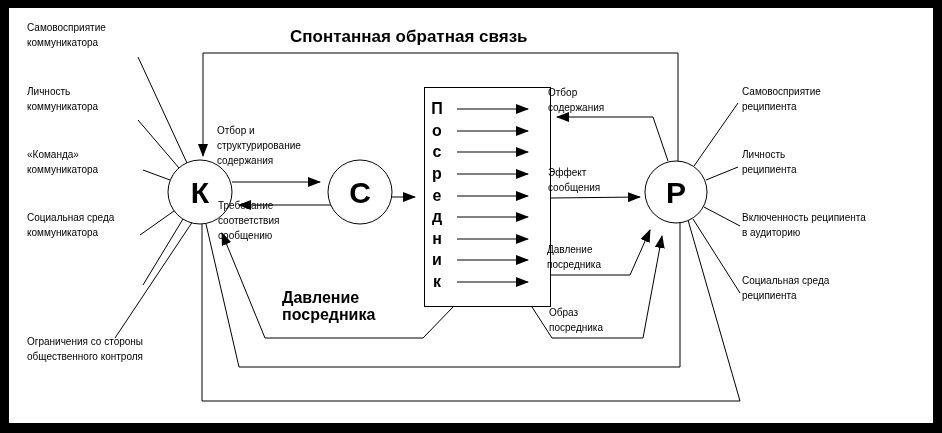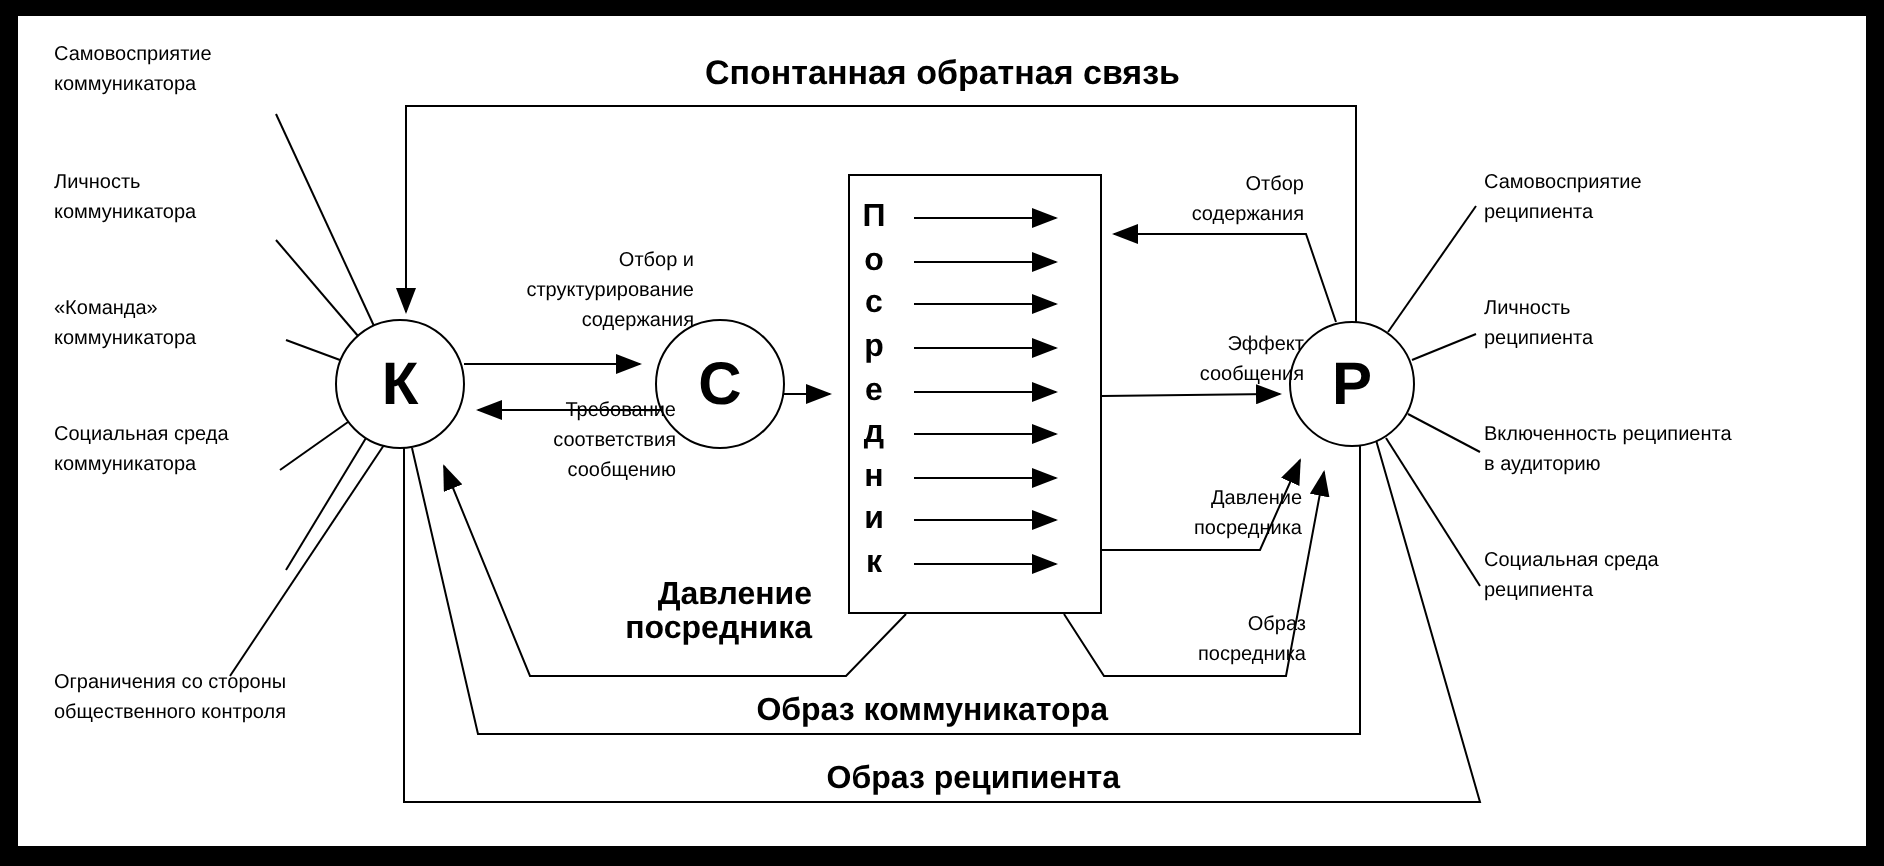--- a/index.html
+++ b/index.html
@@ -3,21 +3,21 @@
 <meta charset="utf-8">
 <style>
   html,body{margin:0;padding:0;background:#888;}
   #canvas{
     position:relative;width:942px;height:433px;background:#000;
     font-family:"Liberation Sans",sans-serif;color:#000;overflow:hidden;
   }
   #paper{position:absolute;left:9px;top:8px;width:924px;height:415px;background:#fff;}
   #lines{position:absolute;left:0;top:0;width:942px;height:433px;}
   .lbl{position:absolute;font-size:10px;line-height:15px;white-space:pre-line;}
-  .ctr{text-align:right;}
+  .ctr{text-align:left;}
   .bold{font-weight:bold;font-size:16px;line-height:17px;}
   .title{font-weight:bold;font-size:17px;line-height:19px;}
   .node{position:absolute;font-weight:bold;font-size:30px;transform:translate(-50%,-50%);}
   .mletter{position:absolute;font-weight:bold;font-size:16px;transform:translate(-50%,-50%);}
 </style>
 </head>
 <body>
 
 <div id="canvas">
   <div id="paper"></div>
@@ -135,15 +135,13 @@
   <div class="lbl ctr" style="left:548px;top:85px;width:104px;">Отбор
 содержания</div>
   <div class="lbl ctr" style="left:548px;top:165px;width:104px;">Эффект
 сообщения</div>
   <div class="lbl ctr" style="left:547px;top:242px;width:104px;">Давление
 посредника</div>
   <div class="lbl ctr" style="left:549px;top:305px;width:104px;">Образ
 посредника</div>
   <div class="lbl ctr bold" style="left:282px;top:289px;width:124px;">Давление
 посредника</div>
-  <div class="lbl ctr bold" style="left:330px;top:347px;width:224px;">Образ коммуникатора</div>
-  <div class="lbl ctr bold" style="left:340px;top:381px;width:220px;">Образ реципиента</div>
 </div>
 
 </body></html>

